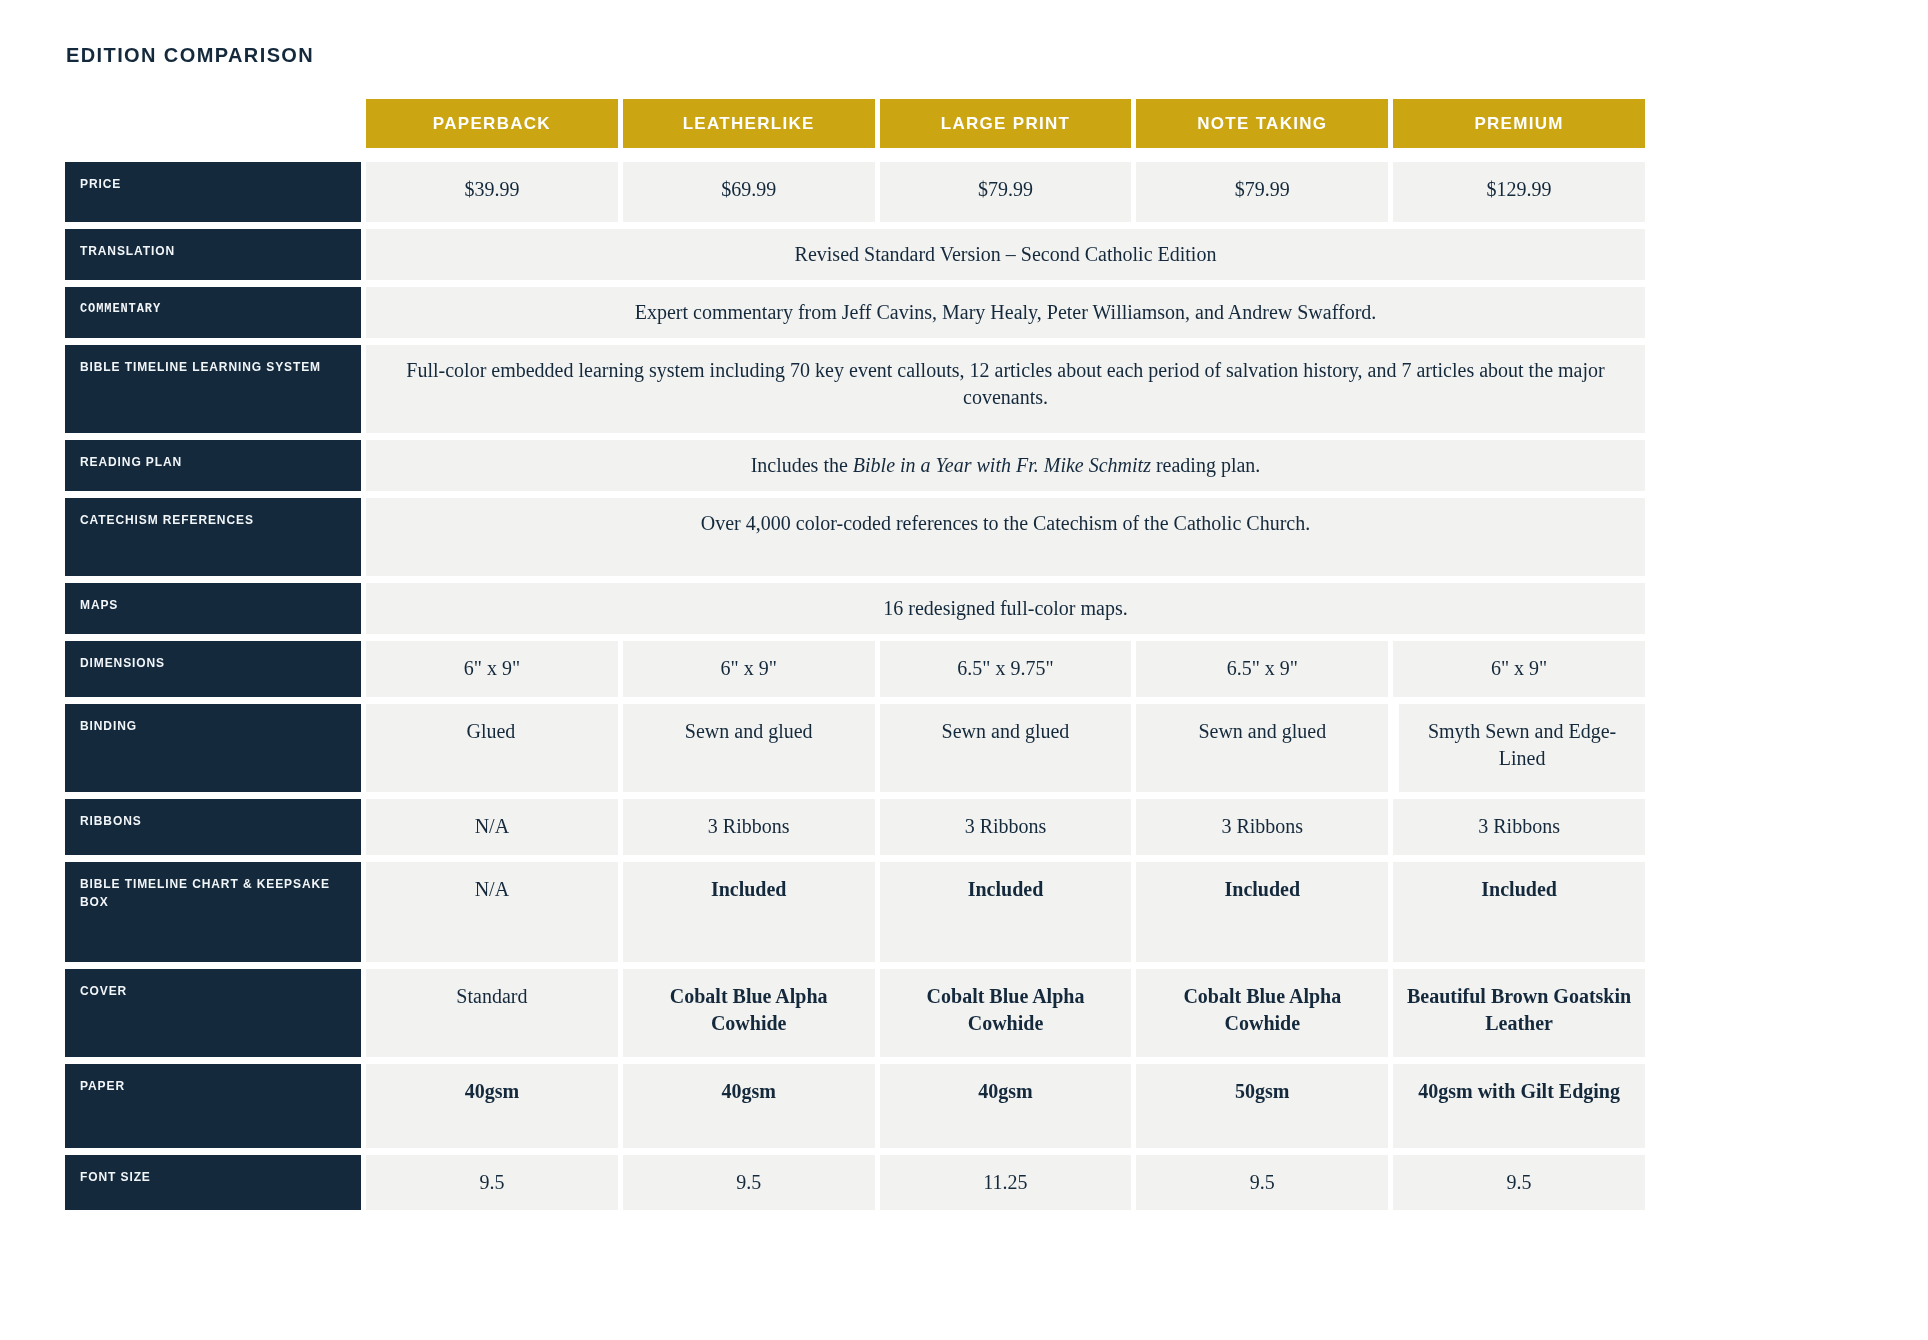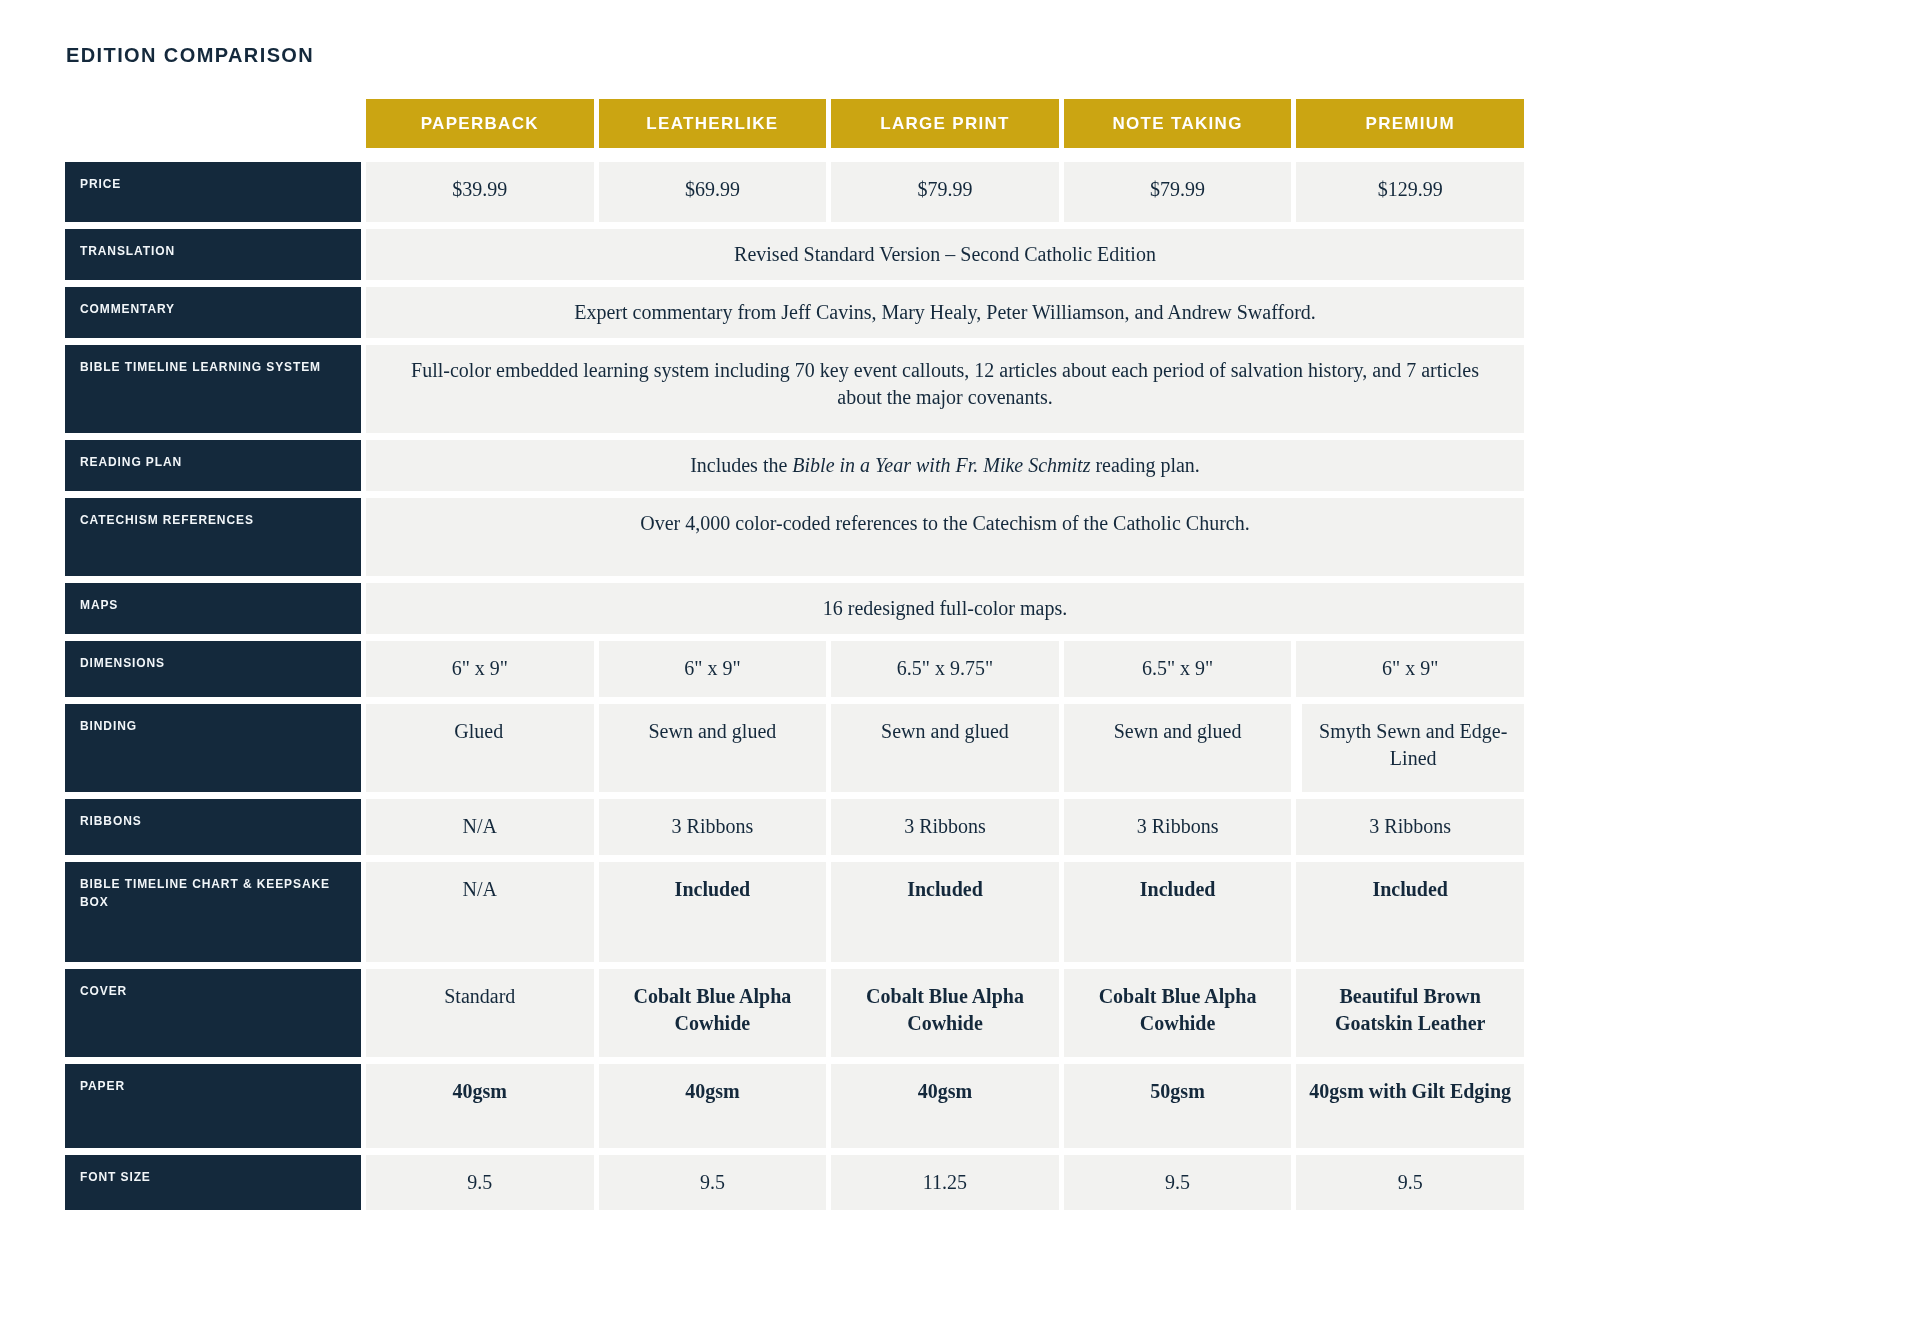--- a/index.html
+++ b/index.html
@@ -16,21 +16,21 @@
     font-size: 20px;
     font-weight: 700;
     letter-spacing: 1.4px;
     color: var(--navy, #14293C);
   }
   .comparison-table {
     display: grid;
     grid-template-columns: 296px repeat(5, 1fr);
     column-gap: 5px;
     row-gap: 7px;
-    width: 1459px;
+    width: 1580px;
     margin: 32px 0 0 65px;
   }
   .cell {
     display: flex;
     box-sizing: border-box;
   }
   .corner-cell {
     background: transparent;
   }
   .header-cell {
@@ -87,21 +87,21 @@
     <div class="cell header-cell">NOTE TAKING</div>
     <div class="cell header-cell">PREMIUM</div>
     <div class="cell label-cell" style="min-height: 60px;">PRICE</div>
     <div class="cell value-cell" style="min-height: 60px;">$39.99</div>
     <div class="cell value-cell" style="min-height: 60px;">$69.99</div>
     <div class="cell value-cell" style="min-height: 60px;">$79.99</div>
     <div class="cell value-cell" style="min-height: 60px;">$79.99</div>
     <div class="cell value-cell" style="min-height: 60px;">$129.99</div>
     <div class="cell label-cell" style="min-height: 46px;">TRANSLATION</div>
     <div class="cell value-cell span-cell" style="min-height: 46px;">Revised Standard Version – Second Catholic Edition</div>
-    <div class="cell label-cell" style="min-height: 46px;">COMMENTARY</div>
+    <div class="cell label-cell" style="min-height: 46px; font-family: Liberation Mono, monospace;">COMMENTARY</div>
     <div class="cell value-cell span-cell" style="min-height: 46px;">Expert commentary from Jeff Cavins, Mary Healy, Peter Williamson, and Andrew Swafford.</div>
     <div class="cell label-cell" style="min-height: 88px;">BIBLE TIMELINE LEARNING SYSTEM</div>
     <div class="cell value-cell span-cell" style="min-height: 88px;">Full-color embedded learning system including 70 key event callouts, 12 articles about each period of salvation history, and 7 articles about the major covenants.</div>
     <div class="cell label-cell" style="min-height: 46px; text-align: center;">READING PLAN</div>
     <div class="cell value-cell span-cell" style="min-height: 46px;">
       <div><span>Includes the </span><span class="italic">Bible in a Year with Fr. Mike Schmitz</span><span> reading plan.</span></div>
     </div>
     <div class="cell label-cell" style="min-height: 78px;">CATECHISM REFERENCES</div>
     <div class="cell value-cell span-cell" style="min-height: 78px;">Over 4,000 color-coded references to the Catechism of the Catholic Church.</div>
     <div class="cell label-cell" style="min-height: 46px;">MAPS</div>

